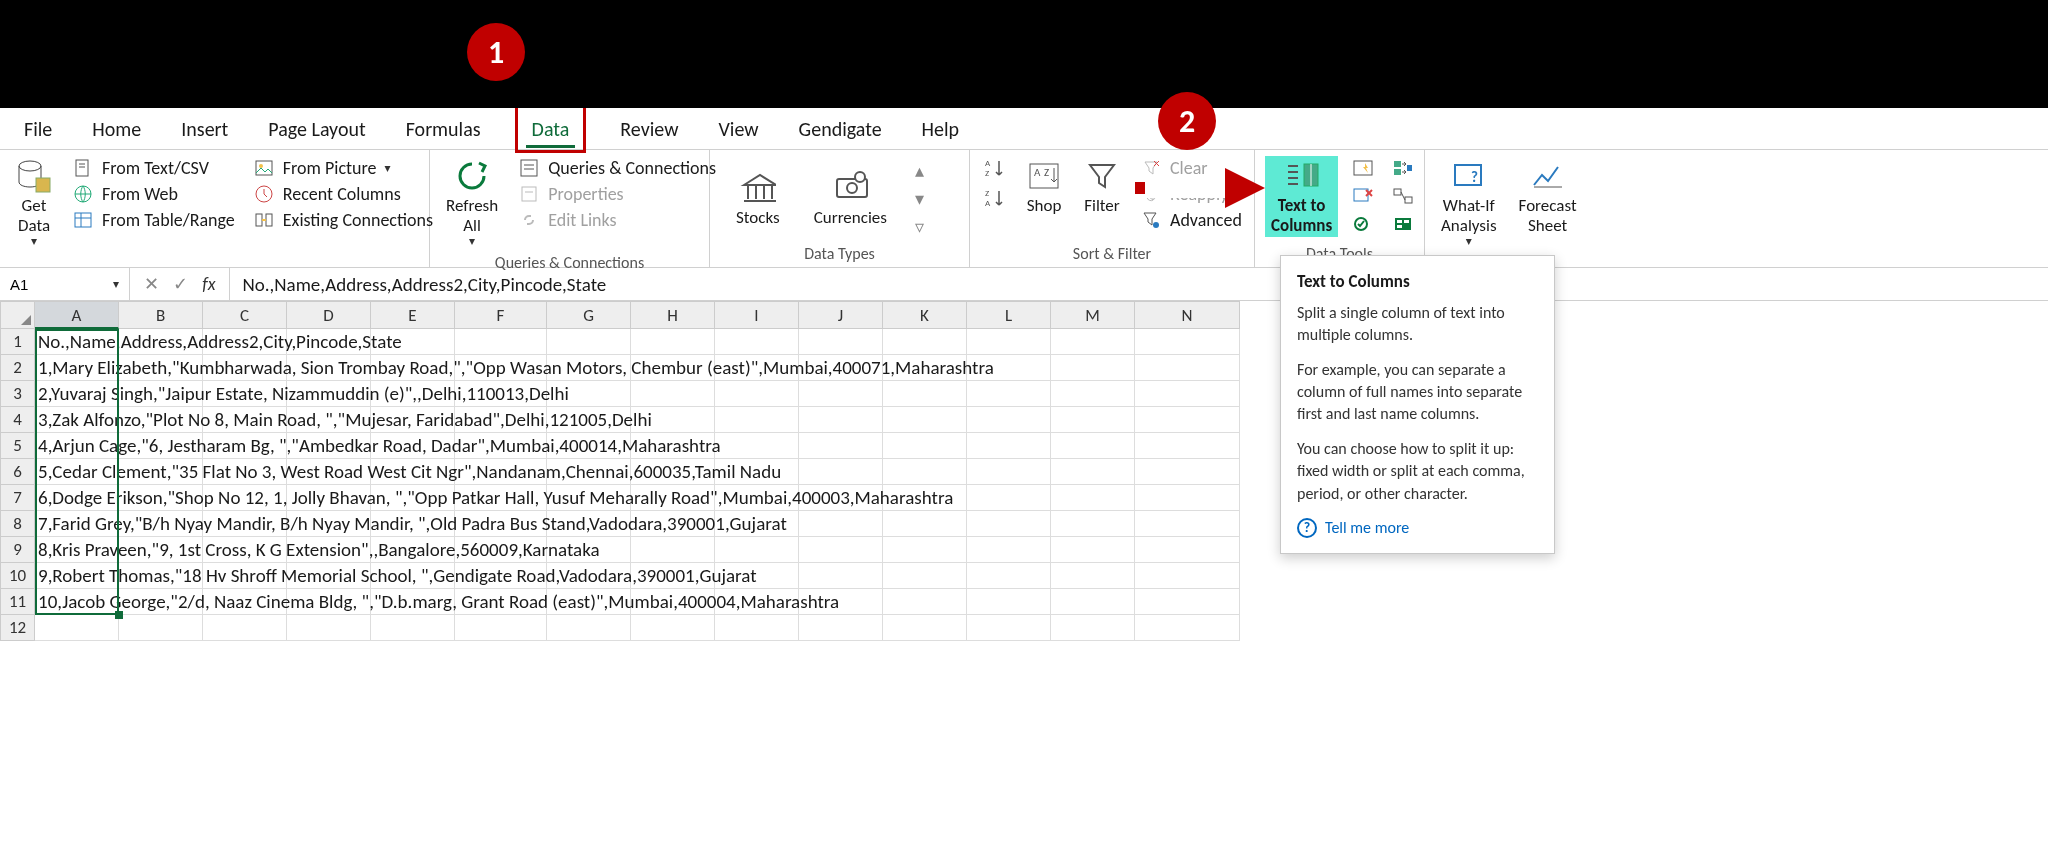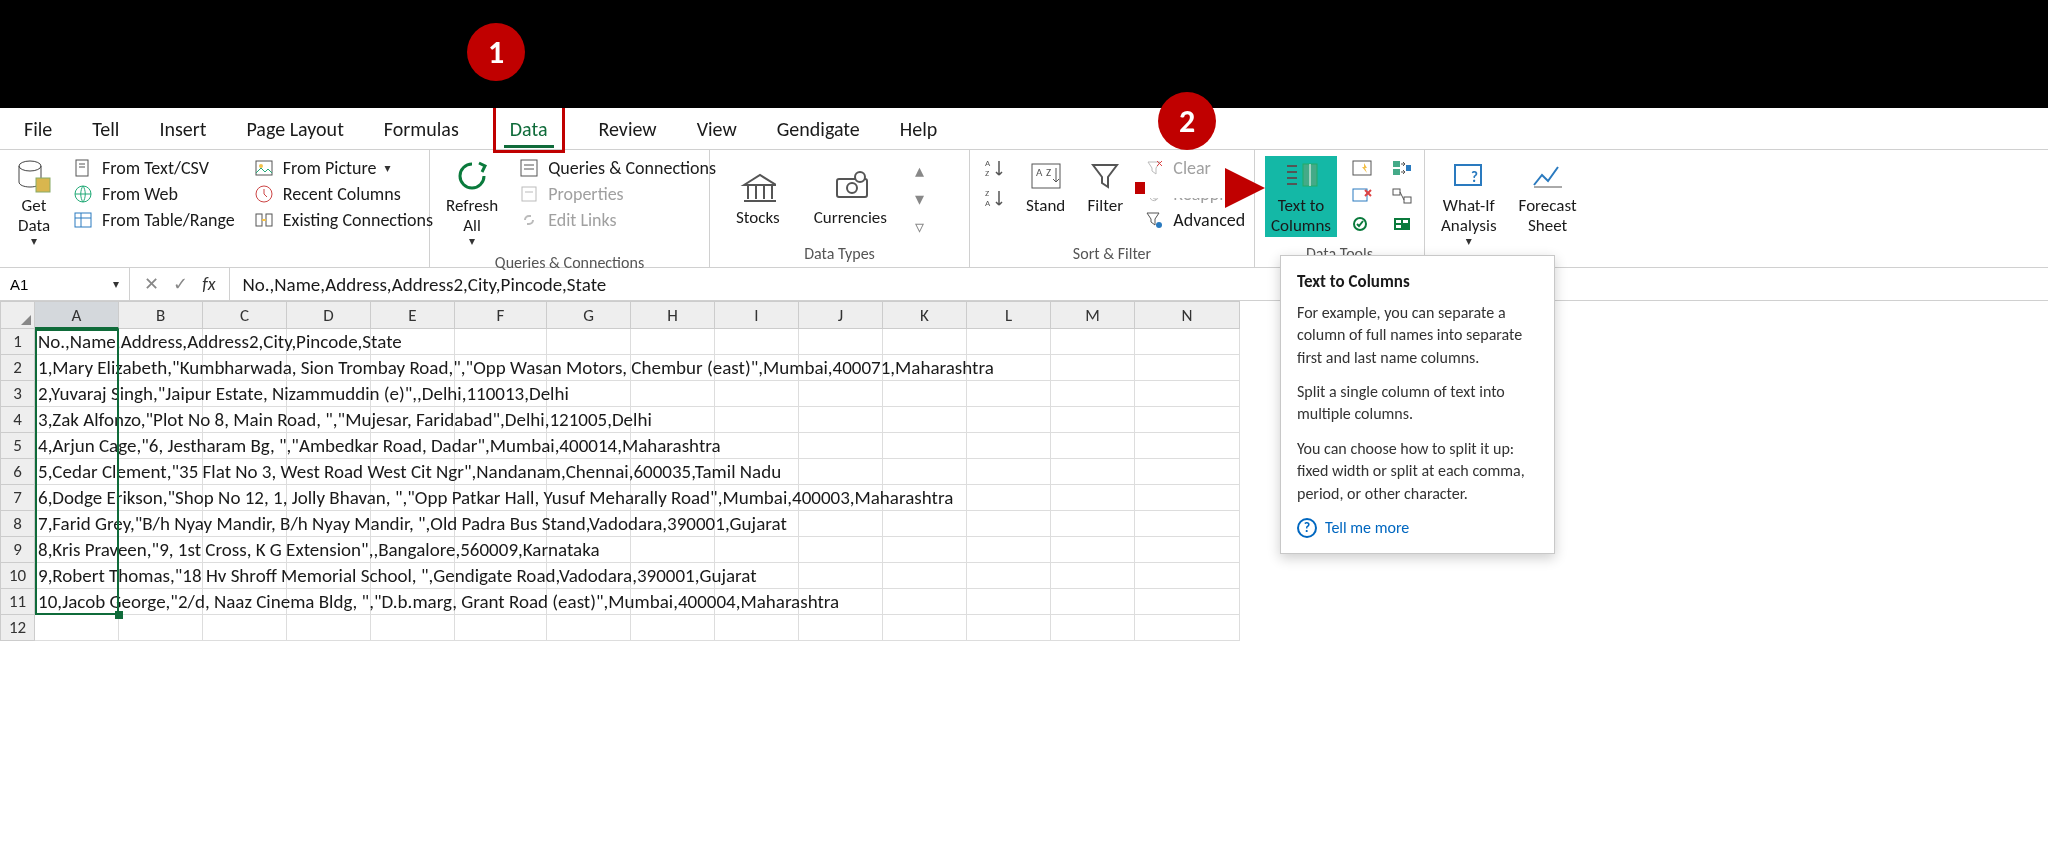--- a/index.html
+++ b/index.html
@@ -15,21 +15,21 @@
   .tab.active { color:#0f6b3a; position:relative; }
   .tab.active::after { content:""; position:absolute; left:0; right:0; bottom:-1px; height:3px; background:#0f6b3a; }
   .tab-hl { border:3px solid #c00000; padding:3px 8px; }
   
   .ribbon { display:flex; align-items:stretch; height:118px; border-bottom:1px solid #d0d0d0; background:#fff; }
   .group { border-right:1px solid #d0d0d0; display:flex; flex-direction:column; justify-content:space-between; padding:6px 10px 0 10px; }
   .group-body { display:flex; align-items:flex-start; gap:10px; flex:1; }
   .group-label { text-align:center; font-size:16px; color:#555; padding:2px 0 4px 0; }
   .btn-big { display:flex; flex-direction:column; align-items:center; justify-content:center; text-align:center; font-size:17px; line-height:1.15; cursor:pointer; padding:2px 6px; }
   .btn-big .ic { width:36px; height:36px; margin-bottom:2px; display:flex; align-items:center; justify-content:center; }
-  .btn-big.sel { background:#14b8a6; }
+  .btn-big.sel { background:#5eead4;font-weight:bold; }
   .btn-stack { display:flex; flex-direction:column; gap:2px; }
   .btn-sm { display:flex; align-items:center; gap:8px; font-size:18px; cursor:pointer; padding:1px 4px; white-space:nowrap; }
   .btn-sm.disabled { color:#a0a0a0; }
   .btn-sm .ic { width:22px; height:22px; display:flex; align-items:center; justify-content:center; }
   svg { display:block; }
   
   .formula-row { display:flex; align-items:center; height:33px; border-bottom:1px solid #d0d0d0; }
   .name-box { width:130px; height:100%; border-right:1px solid #d0d0d0; display:flex; align-items:center; padding:0 10px; justify-content:space-between; }
   .name-box input { border:none; outline:none; font-size:15px; width:80px; }
   .fx-btns { display:flex; align-items:center; gap:14px; padding:0 14px; border-right:1px solid #d0d0d0; height:100%; color:#888; }
@@ -68,21 +68,21 @@
 </head>
 <body>
 
 <div class="black-bar">
   <div class="callout-circle callout-1">1</div>
 </div>
 <div class="callout-circle callout-2">2</div>
 
 <div class="tabs">
   <div class="tab">File</div>
-  <div class="tab">Tell</div>
+  <div class="tab">Home</div>
   <div class="tab">Insert</div>
   <div class="tab">Page Layout</div>
   <div class="tab">Formulas</div>
   <div class="tab-hl">
       <div class="tab active">Data</div>
     </div>
   <div class="tab">Review</div>
   <div class="tab">View</div>
   <div class="tab">Gendigate</div>
   <div class="tab">Help</div>
@@ -274,21 +274,21 @@
       </div>
       <div class="btn-big">
         <span class="ic">
             <svg width="36" height="36">
               <rect x="4" y="6" width="28" height="24" fill="#fff" stroke="#555"></rect>
               <text x="8" y="18" font-size="11" fill="#555">A</text>
               <text x="18" y="18" font-size="11" fill="#555">Z</text>
               <path d="M28 10v14l-3-3m3 3l3-3" stroke="#555" fill="none"></path>
             </svg>
           </span>
-        <span>Stand</span>
+        <span>Shop</span>
       </div>
       <div class="btn-big">
         <span class="ic">
             <svg width="34" height="34">
               <path d="M5 6h24l-9 12v10l-6-4v-6L5 6z" fill="none" stroke="#555" stroke-width="2"></path>
             </svg>
           </span>
         <span>Filter</span>
       </div>
       <div class="btn-stack">
@@ -706,20 +706,20 @@
           <div class="cell" style="width: 105px;"></div>
         </div>
       </div>
     <div class="sel-border" style="top:28px;left:0;width:84px;height:286px;"></div>
     <div class="fill-handle" style="top:310px;left:80px;"></div>
   </div>
 </div>
 
 <div class="tooltip-card">
   <div class="tt-title">Text to Columns</div>
+  <p>Split a single column of text into multiple columns.</p>
   <p>For example, you can separate a column of full names into separate first and last name columns.</p>
-  <p>Split a single column of text into multiple columns.</p>
   <p>You can choose how to split it up: fixed width or split at each comma, period, or other character.</p>
   <div class="tt-link">
     <span class="q">?</span>
     <span>Tell me more</span>
   </div>
 </div>
 
 </body></html>

